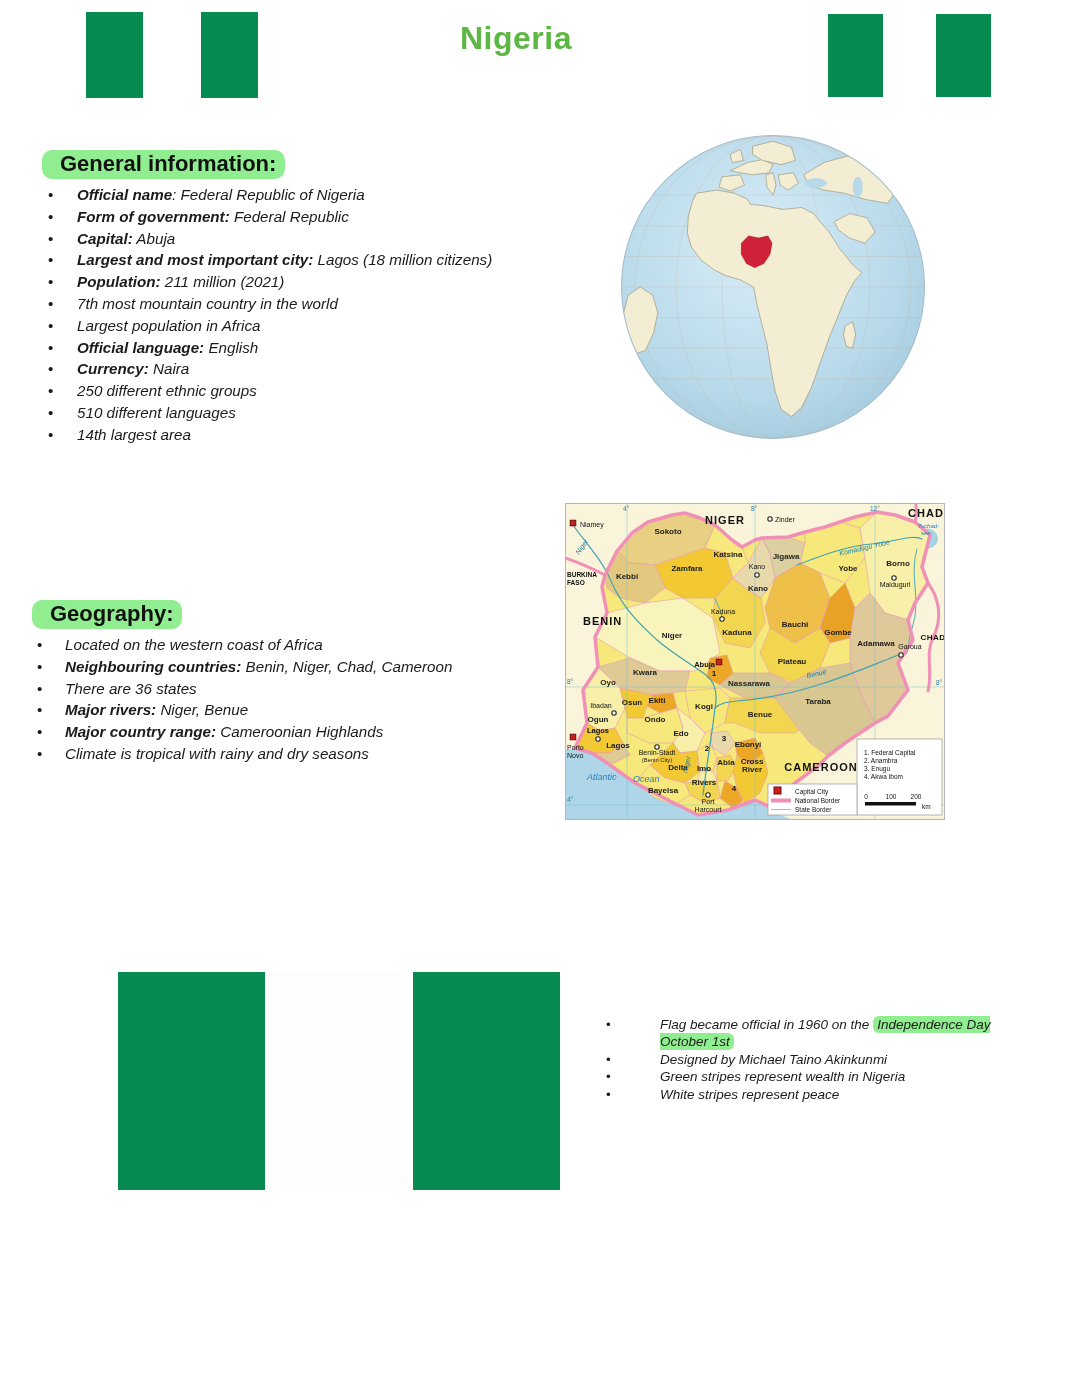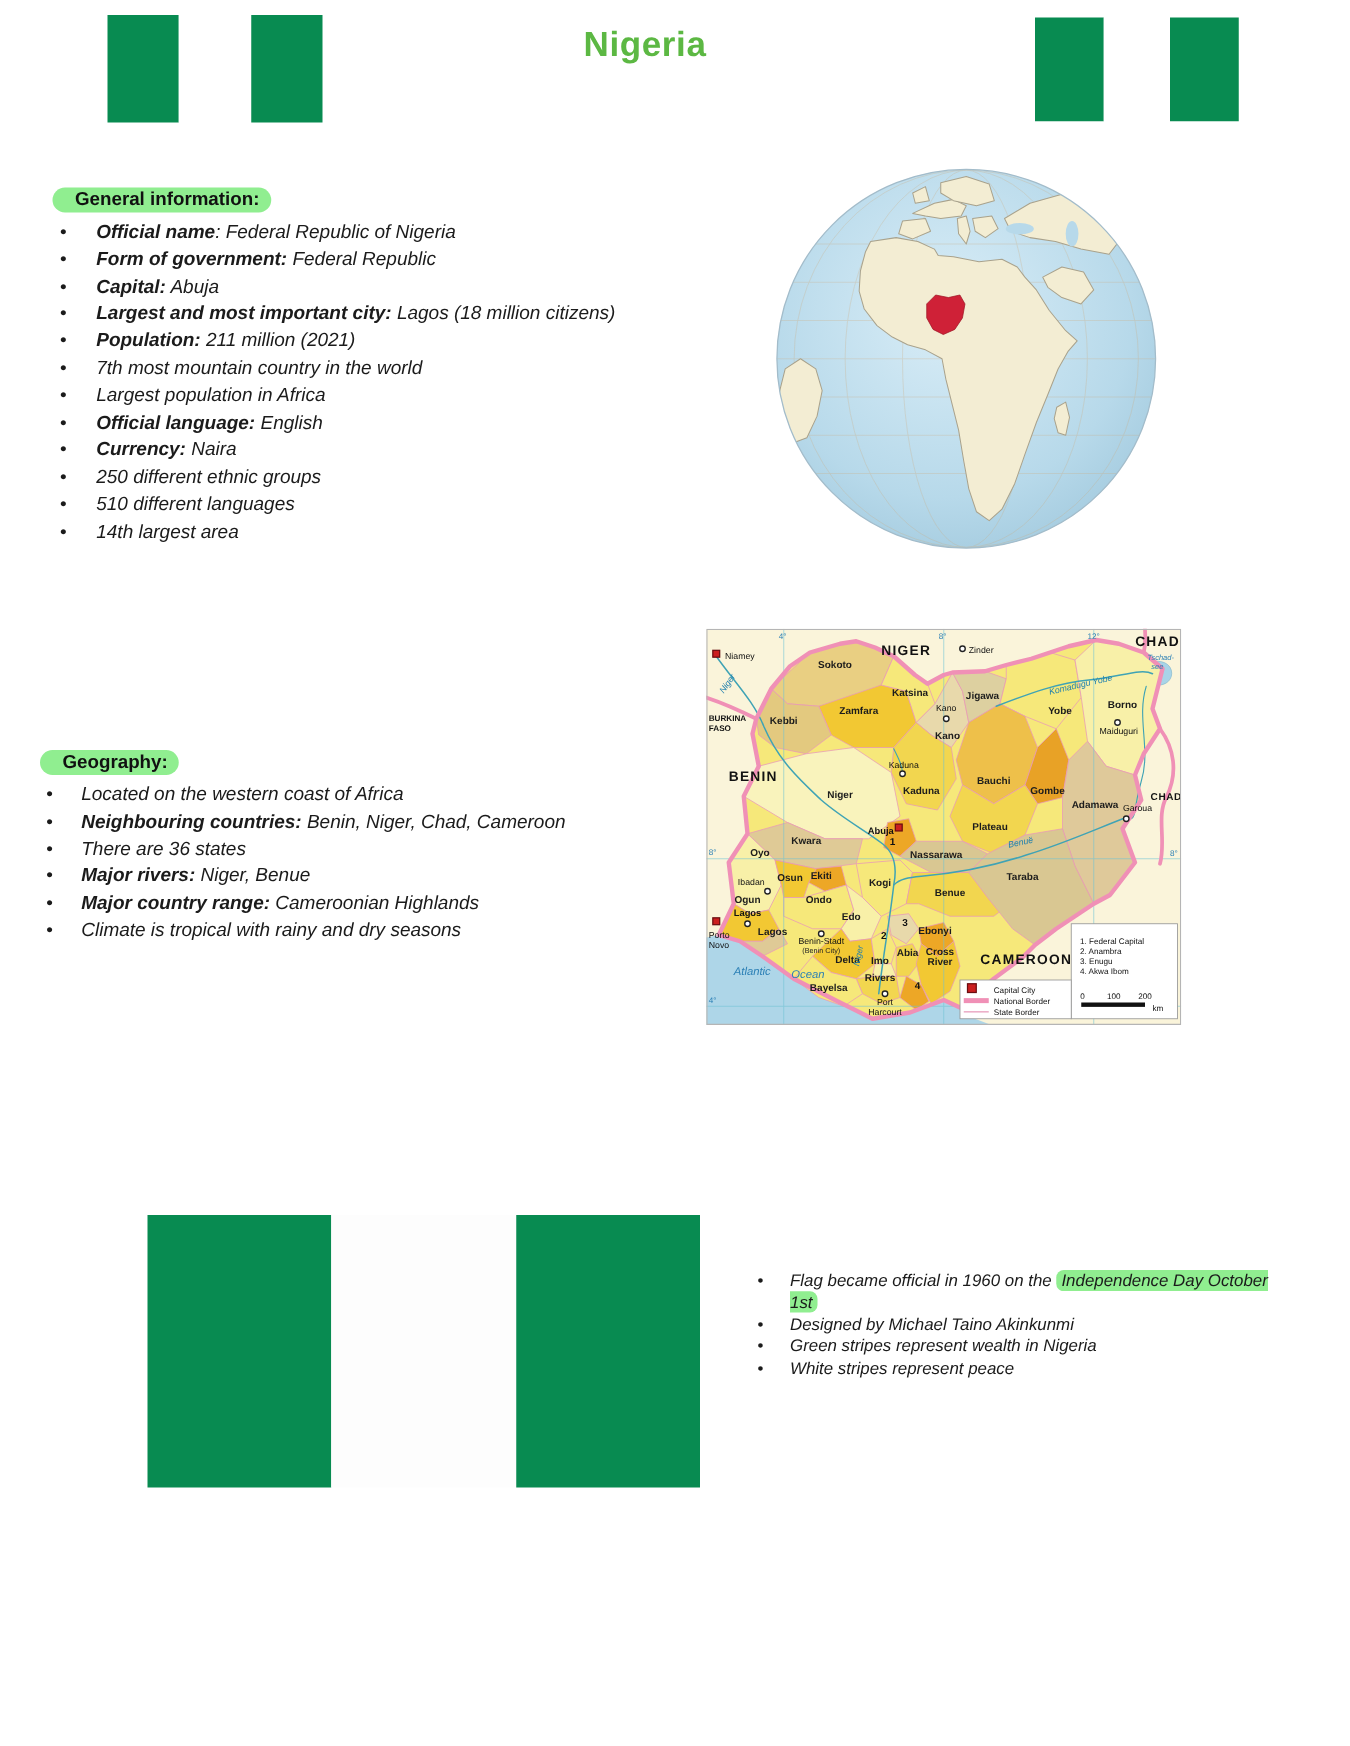--- a/index.html
+++ b/index.html
@@ -2,34 +2,34 @@
 <html><head>
 <meta charset="utf-8">
 <style>
   html,body{margin:0;padding:0;background:#ffffff;}
   body{width:1080px;height:1397px;position:relative;font-family:"Liberation Sans",sans-serif;color:#1b1b1b;overflow:hidden;}
   .abs{position:absolute;}
   
   .miniflag{display:flex;}
   .miniflag .st{height:100%;}
   
-  #title{left:0;top:20px;width:1032px;text-align:center;font-size:28px;font-weight:bold;letter-spacing:.5px;}
-  
-  .hl{display:inline-block;background:#90ee90;border-radius:10px;padding:1px 9px 2px 18px;font-size:15px;font-weight:bold;color:#111;}
+  #title{left:0;top:20px;width:1032px;text-align:center;font-size:32px;font-weight:bold;letter-spacing:.5px;}
+  
+  .hl{display:inline-block;background:#90ee90;border-radius:10px;padding:1px 9px 2px 18px;font-size:22px;font-weight:bold;color:#111;}
   .hl2{background:#90ee90;border-radius:6px;padding:1px 4px;}
   
   .blist{margin-top:5px;}
   .brow{display:flex;align-items:flex-start;line-height:21.8px;font-size:15.2px;}
   .bdot{flex:none;width:35px;padding-left:6px;box-sizing:border-box;}
   .btxt{flex:1;font-style:italic;}
   #geo .bdot{width:33px;padding-left:5px;}
   
   #facts .brow{font-size:13.5px;line-height:17.4px;}
   #facts .bdot{width:28px;padding-left:2px;}
-  #facts .btxt{max-width:396px;}
+  #facts .btxt{max-width:396px;margin-left:28px;}
   
   #nigeria-map text{font-family:"Liberation Sans",sans-serif;}
   #nigeria-map .ml-country{font-size:11px;font-weight:bold;fill:#111;letter-spacing:1px;}
   #nigeria-map .ml-country-sm{font-size:8px;font-weight:bold;fill:#111;letter-spacing:.5px;}
   #nigeria-map .ml-country-xs{font-size:6.5px;font-weight:bold;fill:#111;}
   #nigeria-map .ml-state{font-size:8px;font-weight:bold;fill:#1c1c1c;}
   #nigeria-map .ml-num{font-size:8px;font-weight:bold;fill:#111;}
   #nigeria-map .ml-city{font-size:7px;fill:#111;}
   #nigeria-map .ml-city-b{font-size:7.5px;font-weight:bold;fill:#111;}
   #nigeria-map .ml-city-xs{font-size:5.8px;fill:#222;}

